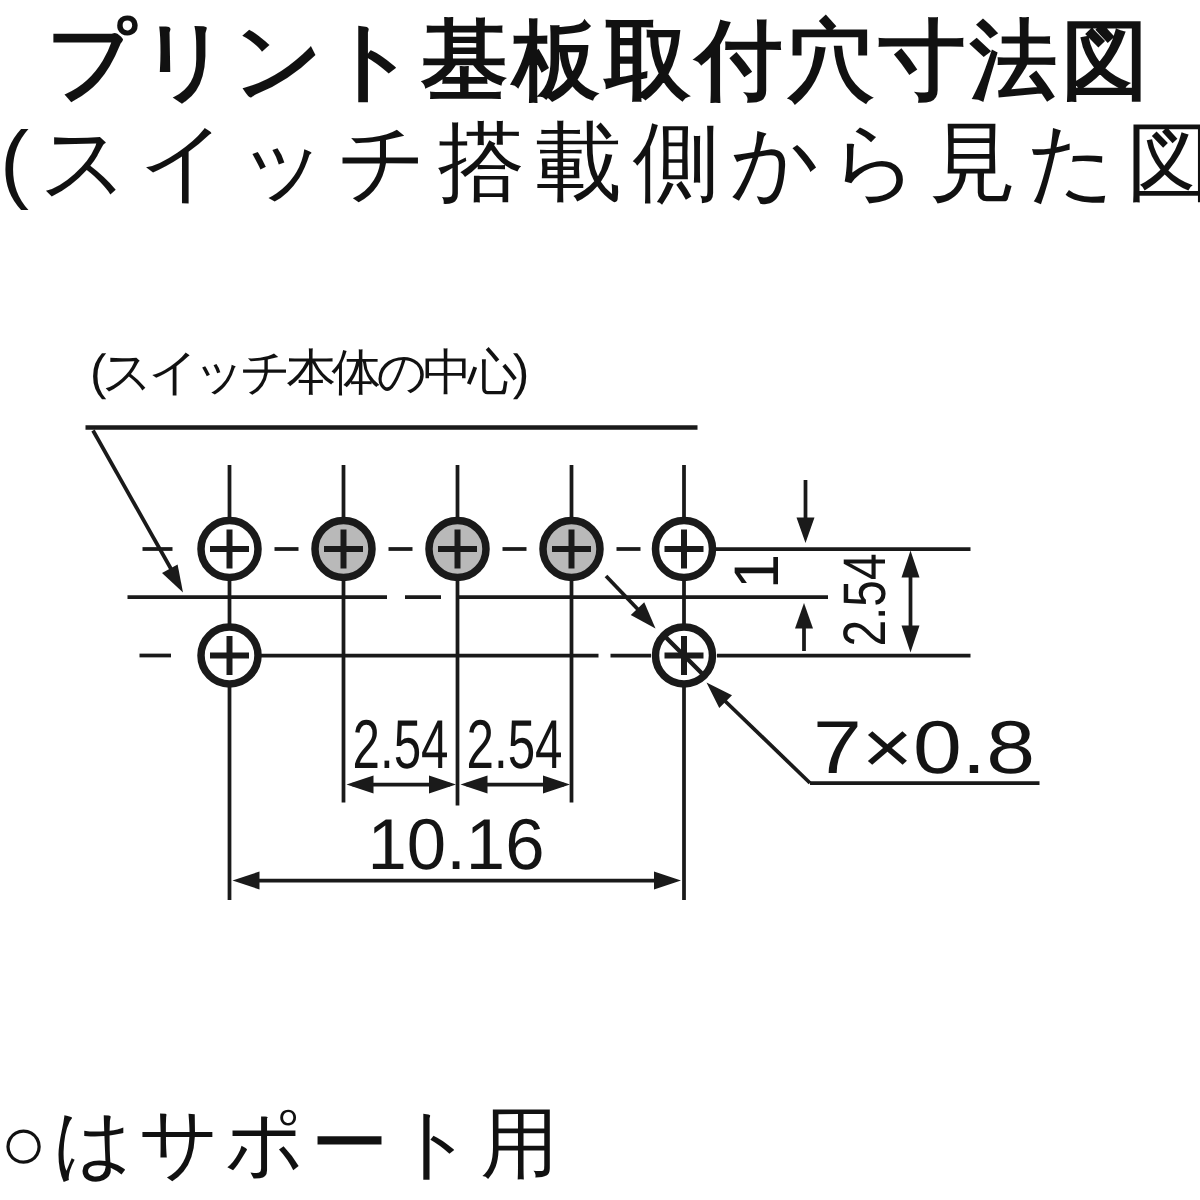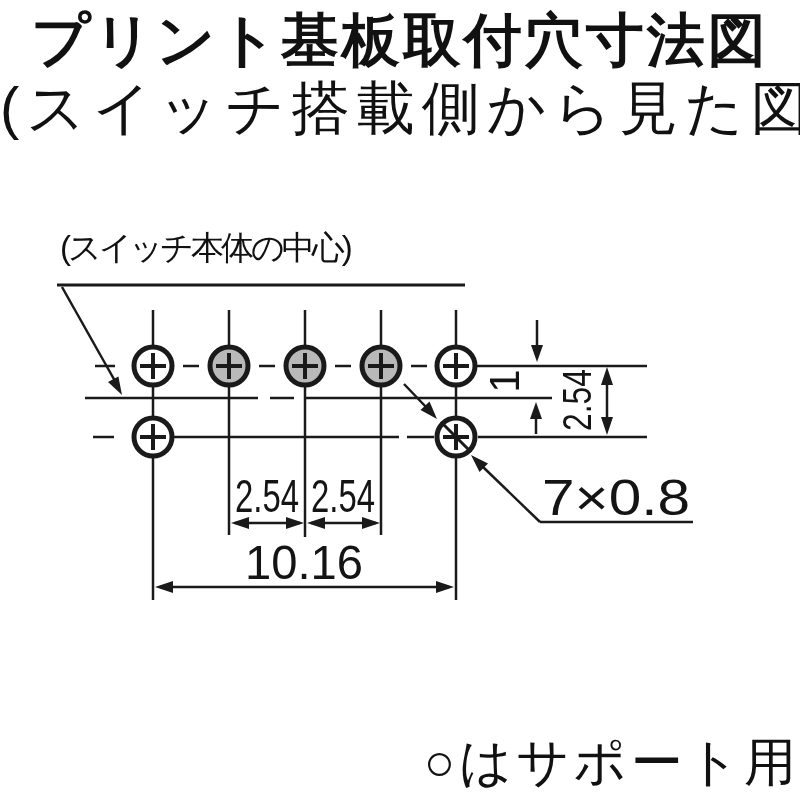--- a/index.html
+++ b/index.html
@@ -13,21 +13,21 @@
   }
   .subtitle{
     position:absolute;top:70px;left:0;width:800px;text-align:center;
     font-size:58px;font-weight:400;letter-spacing:7px;white-space:nowrap;
   }
   .center-label{
     position:absolute;top:226px;left:60px;
     font-size:33px;letter-spacing:-3px;white-space:nowrap;
   }
   .note{
-    position:absolute;top:728px;left:0;width:800px;text-align:right;
+    position:absolute;top:728px;left:0;width:800px;text-align:left;
     font-size:52px;letter-spacing:4px;white-space:nowrap;
   }
   svg.diagram{position:absolute;top:0;left:0;}
   .ln{stroke:#1a1a1a;stroke-width:2.5;fill:none;}
   .ul{stroke:#1a1a1a;stroke-width:3;fill:none;}
   .hole{stroke:#1a1a1a;stroke-width:5;}
   .arm{stroke:#1a1a1a;stroke-width:4;fill:none;}
   .slash{stroke:#1a1a1a;stroke-width:3;fill:none;}
   .ah{fill:#1a1a1a;stroke:none;}
   .dtxt{fill:#141414;font-family:"Liberation Sans", sans-serif;}

